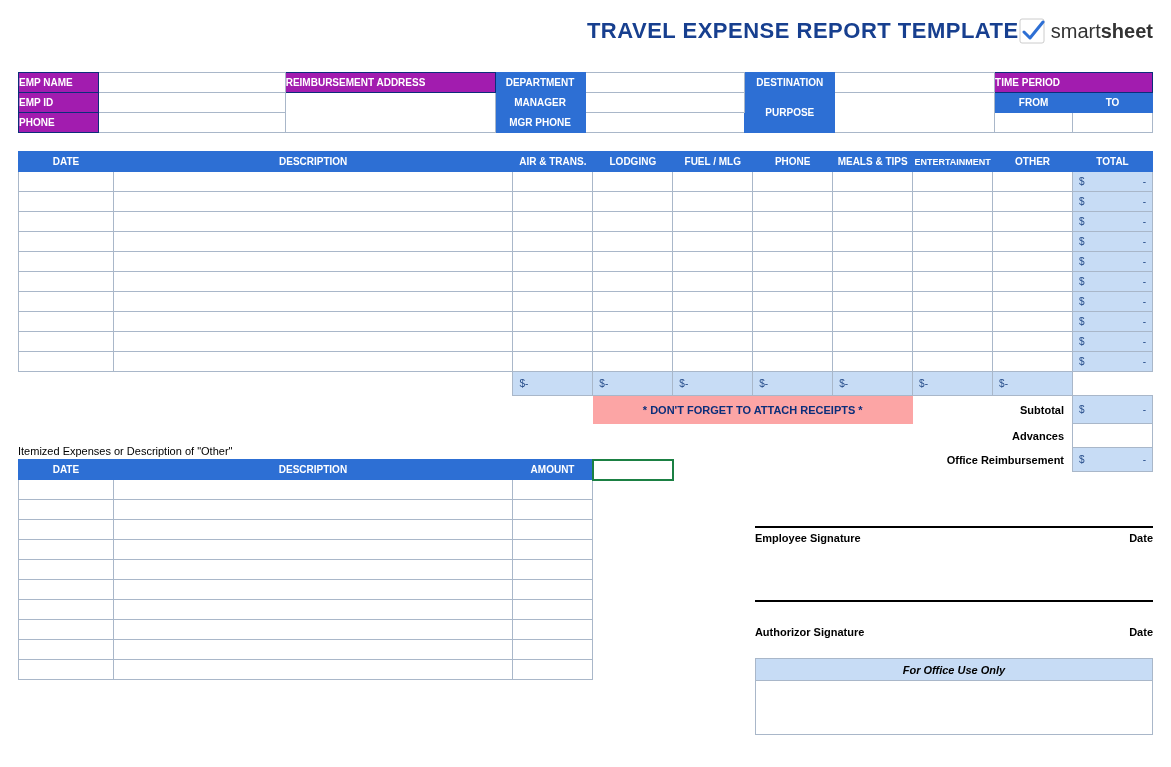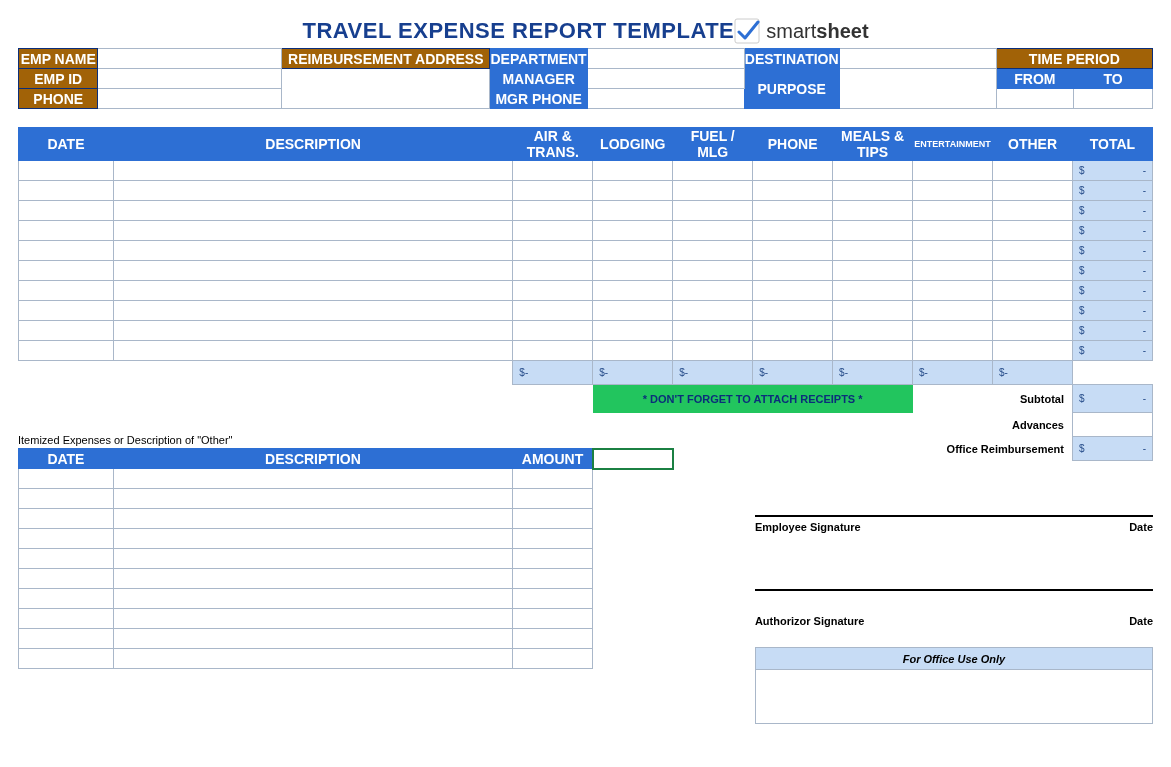--- a/index.html
+++ b/index.html
@@ -7,23 +7,23 @@
     margin: 0;
     padding: 18px;
     font-family: Arial, Helvetica, sans-serif;
     font-size: 11px;
     color: #000;
     background: #fff;
     width: 1171px;
   }
   .topbar {
     display: flex;
-    justify-content: center;
+    justify-content: flex-end;
     align-items: center;
-    margin-bottom: 4px;
+    margin-bottom: 28px;
   }
   .title {
     font-size: 22px;
     font-weight: bold;
     color: #173f8f;
     letter-spacing: 0.5px;
   }
   .logo {
     display: flex;
     align-items: center;
@@ -36,35 +36,35 @@
     width: 26px; height: 26px;
     margin-right: 6px;
     position: relative;
   }
   .logo-mark svg { width: 100%; height: 100%; }
 
   table { border-collapse: collapse; }
   td, th { padding: 0; }
 
   .hdr-dark {
-    background: #a16207;
+    background: #a21caf;
     color: #fff;
     font-weight: bold;
-    text-align: center;
-    font-size: 14px;
+    text-align: left;
+    font-size: 10px;
     border: 1px solid #0b2e7a;
     height: 20px;
     vertical-align: middle;
   }
   .hdr-mid {
     background: #2d6fd4;
     color: #fff;
     font-weight: bold;
     text-align: center;
-    font-size: 14px;
+    font-size: 10px;
     border: 1px solid #2d6fd4;
     height: 20px;
     vertical-align: middle;
   }
   .cell {
     border: 1px solid #a9b7c9;
     background: #fff;
     height: 20px;
   }
   .cell-tall { height: 40px; }
@@ -80,21 +80,21 @@
   .total-cell .dash { float: right; }
   .sum-row td {
     background: #c7dcf5;
     border: 1px solid #a9b7c9;
     height: 24px;
     font-size: 10px;
     padding: 0 6px;
     color: #274d8a;
   }
   .reminder {
-    background: #22c55e;
+    background: #fca5a5;
     color: #0b2e7a;
     font-weight: bold;
     text-align: center;
     font-size: 11px;
     height: 28px;
     vertical-align: middle;
   }
   .summary-label {
     text-align: right;
     font-weight: bold;

